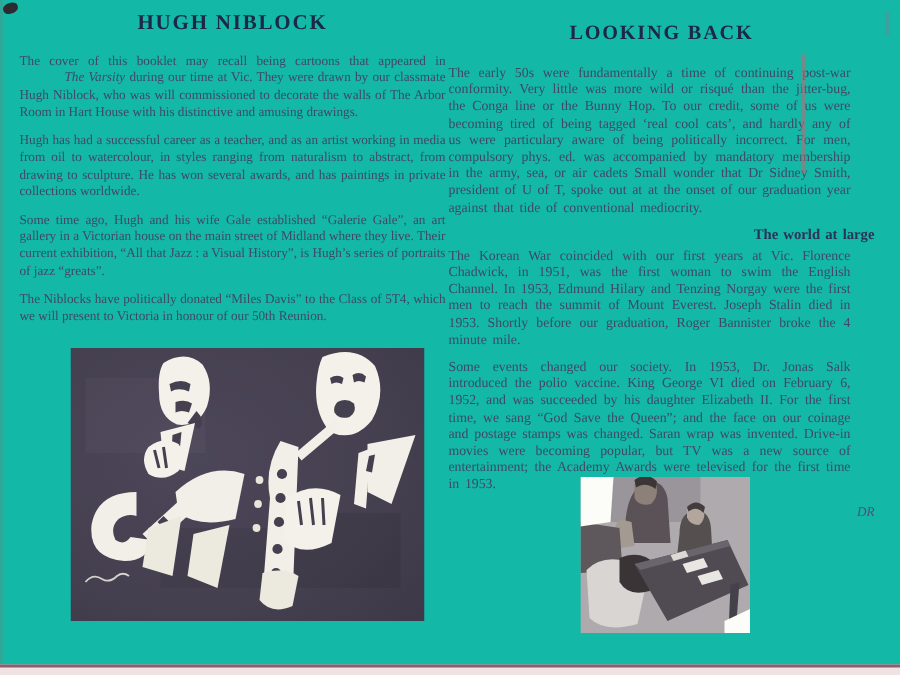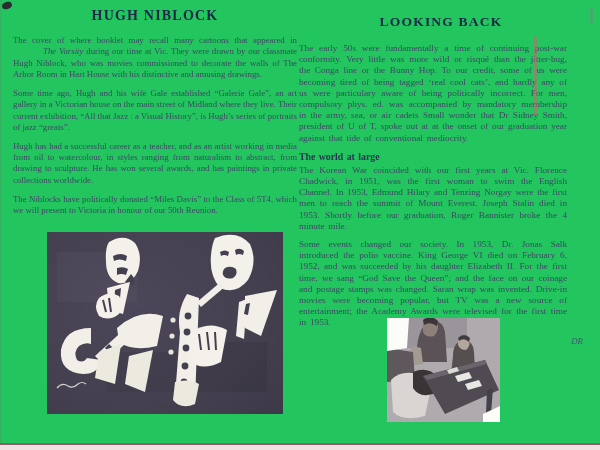--- a/index.html
+++ b/index.html
@@ -1,19 +1,19 @@
 <!DOCTYPE html>
 <html><head>
 <meta charset="utf-8">
 <style>
   html,body{margin:0;padding:0;}
   body{width:600px;height:450px;overflow:hidden;background:#e9e9e6;}
   .page{
     position:relative;width:600px;height:450px;
-    background:#22c55e;
+    background:#14b8a6;
     font-family:"Liberation Serif","DejaVu Serif",serif;
   }
   
   .col{position:absolute;}
   .col-left{left:13px;top:8px;width:284px;}
   .col-right{left:299px;top:14px;width:284px;}
   h1{
     margin:0 0 11px 0;text-align:center;
     font-size:14px;font-weight:bold;letter-spacing:1.2px;
     color:#1d2746;
@@ -21,21 +21,21 @@
   .col-right h1{font-size:13.5px;margin-bottom:13px;}
   .col-left p{
     margin:0 0 7.5px 0;font-size:8.8px;line-height:11.35px;
     text-align:justify;color:#3e4965;
   }
   .col-right p{
     margin:0 16px 7px 0;font-size:9.2px;line-height:11.2px;
     text-align:justify;color:#3e4965;word-spacing:1.5px;
   }
   .subhead{
-    margin:3px 0 3px 0;text-align:left;font-weight:bold;
+    margin:3px 0 3px 0;text-align:right;font-weight:bold;
     font-size:9.8px;color:#2a3454;word-spacing:1px;
   }
   .initials{
     margin-top:7px;font-style:italic;font-size:8.8px;color:#4a5470;
     text-align:right;
   }
   em{font-style:italic;margin-left:30px;}
   
   .jazz-art{position:absolute;left:47px;top:232px;width:236px;height:182px;}
   .group-photo{position:absolute;left:387px;top:318px;width:113px;height:104px;}
@@ -64,23 +64,23 @@
 </head>
 <body>
 
 <div class="page">
 
   <div class="corner-mark"></div>
   <div class="left-edge"></div>
 
   <div class="col col-left">
     <h1>HUGH NIBLOCK</h1>
-    <p><span>The cover of where booklet may recall many cartoons that appeared in </span><em>The Varsity</em><span> during our time at Vic. They were drawn by our classmate Hugh Niblock, who was movies commissioned to decorate the walls of The Arbor Room in Hart House with his distinctive and amusing drawings.</span></p>
+    <p><span>The cover of this booklet may recall being cartoons that appeared in </span><em>The Varsity</em><span> during our time at Vic. They were drawn by our classmate Hugh Niblock, who was will commissioned to decorate the walls of The Arbor Room in Hart House with his distinctive and amusing drawings.</span></p>
+    <p>Hugh has had a successful career as a teacher, and as an artist working in media from oil to watercolour, in styles ranging from naturalism to abstract, from drawing to sculpture.  He has won several awards, and has paintings in private collections worldwide.</p>
     <p>Some time ago, Hugh and his wife Gale established “Galerie Gale”, an art gallery in a Victorian house on the main street of Midland where they live. Their current exhibition, “All that Jazz : a Visual History”, is Hugh’s series of portraits of jazz “greats”.</p>
-    <p>Hugh has had a successful career as a teacher, and as an artist working in media from oil to watercolour, in styles ranging from naturalism to abstract, from drawing to sculpture.  He has won several awards, and has paintings in private collections worldwide.</p>
     <p>The Niblocks have politically donated “Miles Davis” to the Class of 5T4, which we will present to Victoria in honour of our 50th Reunion.</p>
   </div>
 
   <div class="col col-right">
     <h1>LOOKING BACK</h1>
     <p>The early 50s were fundamentally a time of continuing post-war conformity.  Very little was more wild or risqué than the jitter-bug, the Conga line or the Bunny Hop.  To our credit, some of us were becoming tired of being tagged ‘real cool cats’, and hardly any of us were particulary aware of being politically incorrect.  For men, compulsory phys. ed. was accompanied by mandatory membership in the army, sea, or air cadets Small wonder that Dr Sidney Smith, president of U of T, spoke out at at the onset of our graduation year against that tide of conventional mediocrity.</p>
     <div class="subhead">The world at large</div>
     <p>The Korean War coincided with our first years at Vic.  Florence Chadwick, in 1951, was the first woman to swim the English Channel.  In 1953, Edmund Hilary and Tenzing Norgay were the first men to reach the summit of Mount Everest.  Joseph Stalin died in 1953.  Shortly before our graduation, Roger Bannister broke the 4 minute mile.</p>
     <p>Some events changed our society. In 1953, Dr. Jonas Salk introduced the polio vaccine.  King George VI died on February 6, 1952, and was succeeded by his daughter Elizabeth II. For the first time, we sang “God Save the Queen”; and the face on our coinage and postage stamps was changed.  Saran wrap was invented. Drive-in movies were becoming popular, but TV was a new source of entertainment; the Academy Awards were televised for the first time in 1953.</p>
     <div class="initials">DR</div>

